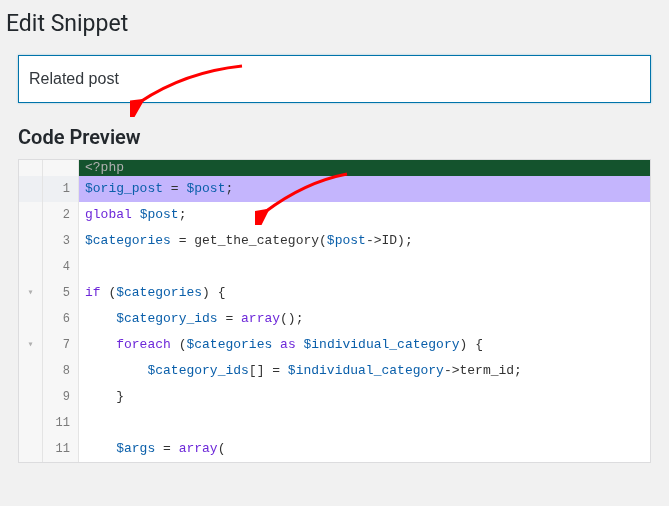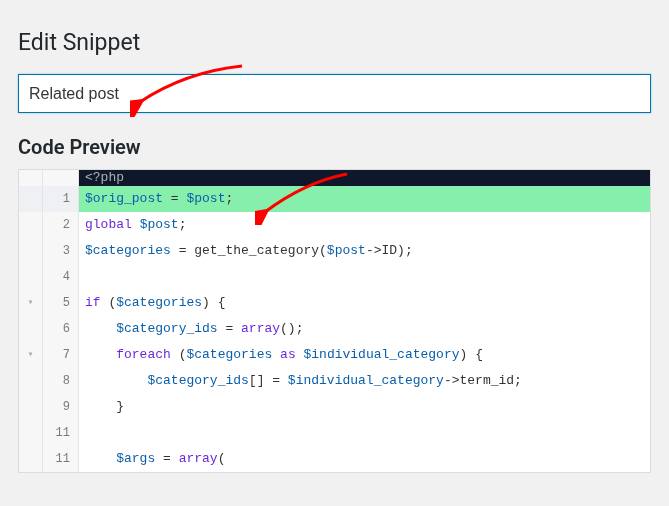--- a/index.html
+++ b/index.html
@@ -7,34 +7,33 @@
     font-family: -apple-system, BlinkMacSystemFont, "Segoe UI", Roboto, sans-serif;
     background: #f1f1f1;
     color: #23282d;
     width: 669px;
     height: 506px;
     overflow: hidden;
     position: relative;
   }
   .header {
     background: #f1f1f1;
-    padding: 10px 18px 18px 18px;
-    margin-top: 19px;
+    padding: 10px 18px 18px 6px;
   }
   .header h1 {
     font-size: 23px;
     font-weight: 400;
     color: #23282d;
   }
   .snippet-name-wrap {
     padding: 0 18px;
   }
   .snippet-name {
     width: 100%;
-    height: 39px;
+    height: 48px;
     padding: 6px 10px;
     font-size: 16px;
     border: 1px solid #0073aa;
     background: #fff;
     color: #32373c;
     outline: none;
     box-shadow: 0 0 2px rgba(30,140,190,.4);
   }
   .section-heading {
     font-size: 20px;
@@ -46,21 +45,21 @@
     margin: 0 18px;
     background: #fff;
     border: 1px solid #dcdcde;
     font-family: Consolas, Menlo, Monaco, "Courier New", monospace;
     font-size: 13px;
     line-height: 26px;
     position: relative;
   }
   .gutter-readonly {
     height: 16px;
-    background: #0f172a;
+    background: #14532d;
     border-bottom: none;
     display: flex;
   }
   .gutter-readonly .fold-col { width: 24px; border-right: 1px solid #e4e4e4; }
   .gutter-readonly .num-col { width: 36px; border-right: 1px solid #e4e4e4; }
   .gutter-readonly .txt {
     flex: 1;
     padding-left: 6px;
     color: #b0b0b0;
     font-size: 13px;
@@ -89,21 +88,21 @@
     font-size: 12px;
     user-select: none;
   }
   .content-col {
     flex: 1;
     padding-left: 6px;
     white-space: pre;
     color: #333;
   }
   .hl-line .content-col {
-    background: #86efac;
+    background: #c4b5fd;
   }
   .hl-line .num-col, .hl-line .fold-col {
     background: #eef0f3;
   }
   .tok-var { color: #0a5faa; }
   .tok-kw { color: #6d28d9; }
   .tok-plain { color: #333; }
   .arrow {
     position: absolute;
     pointer-events: none;

